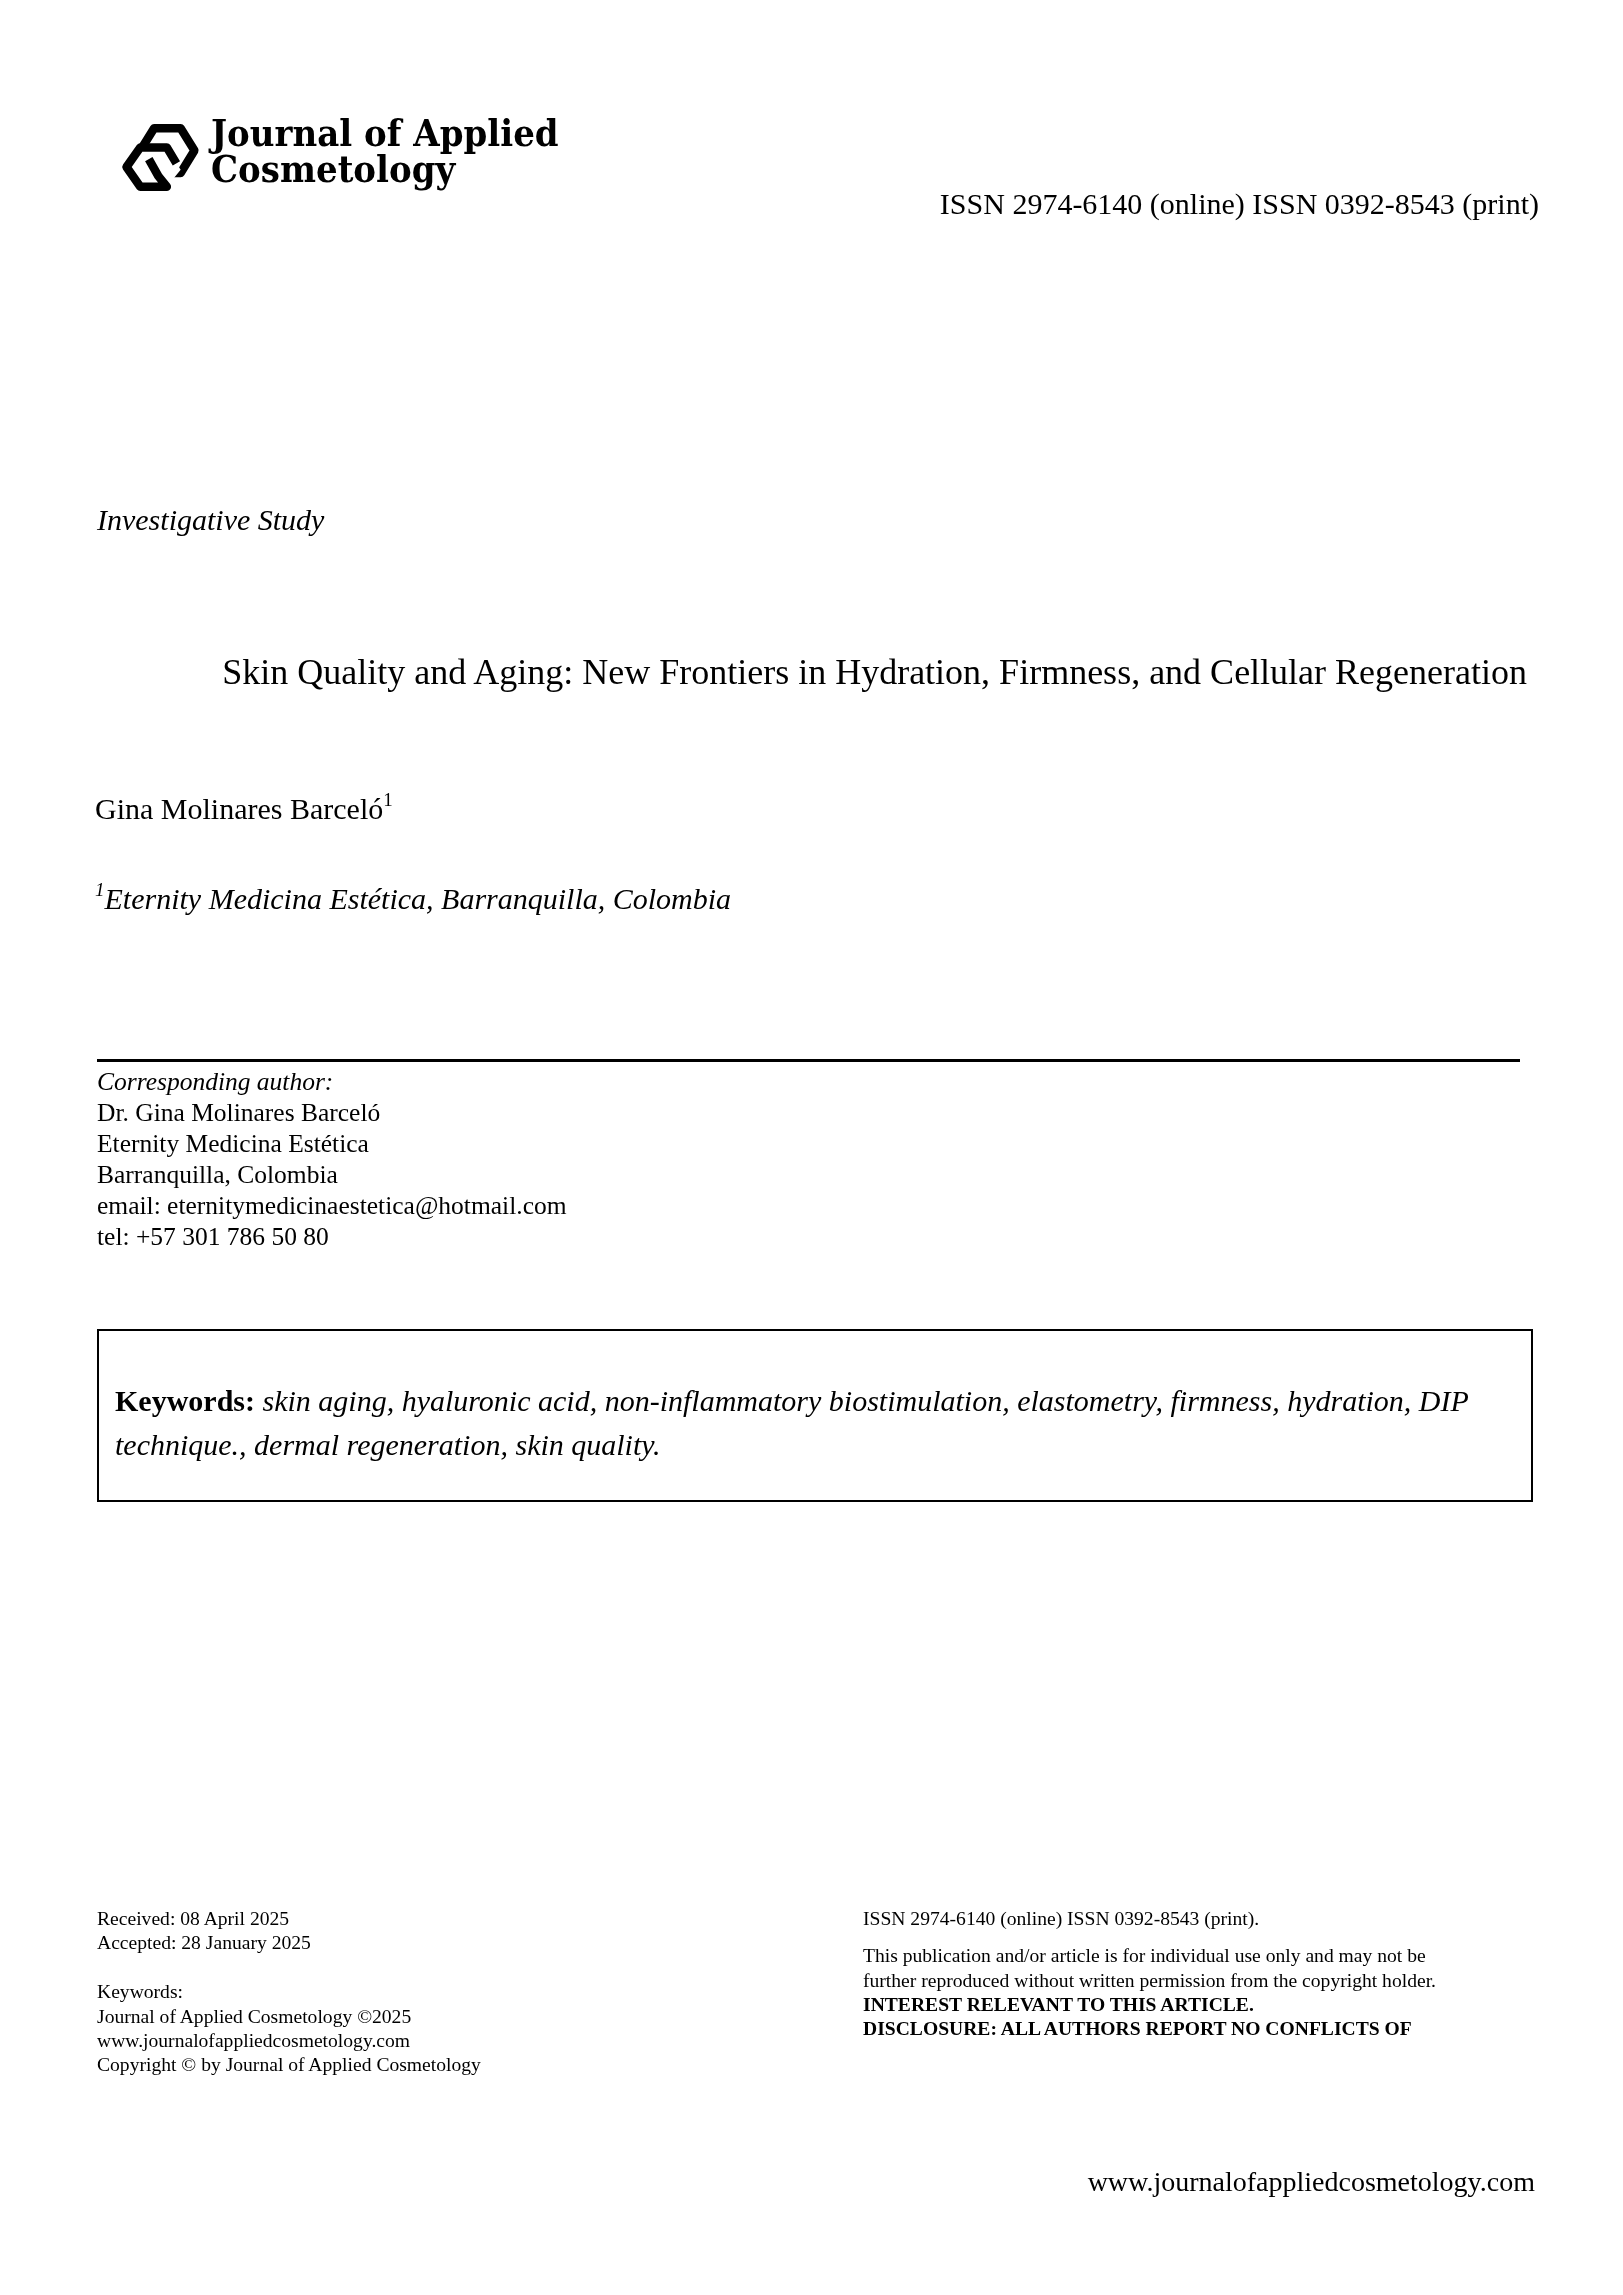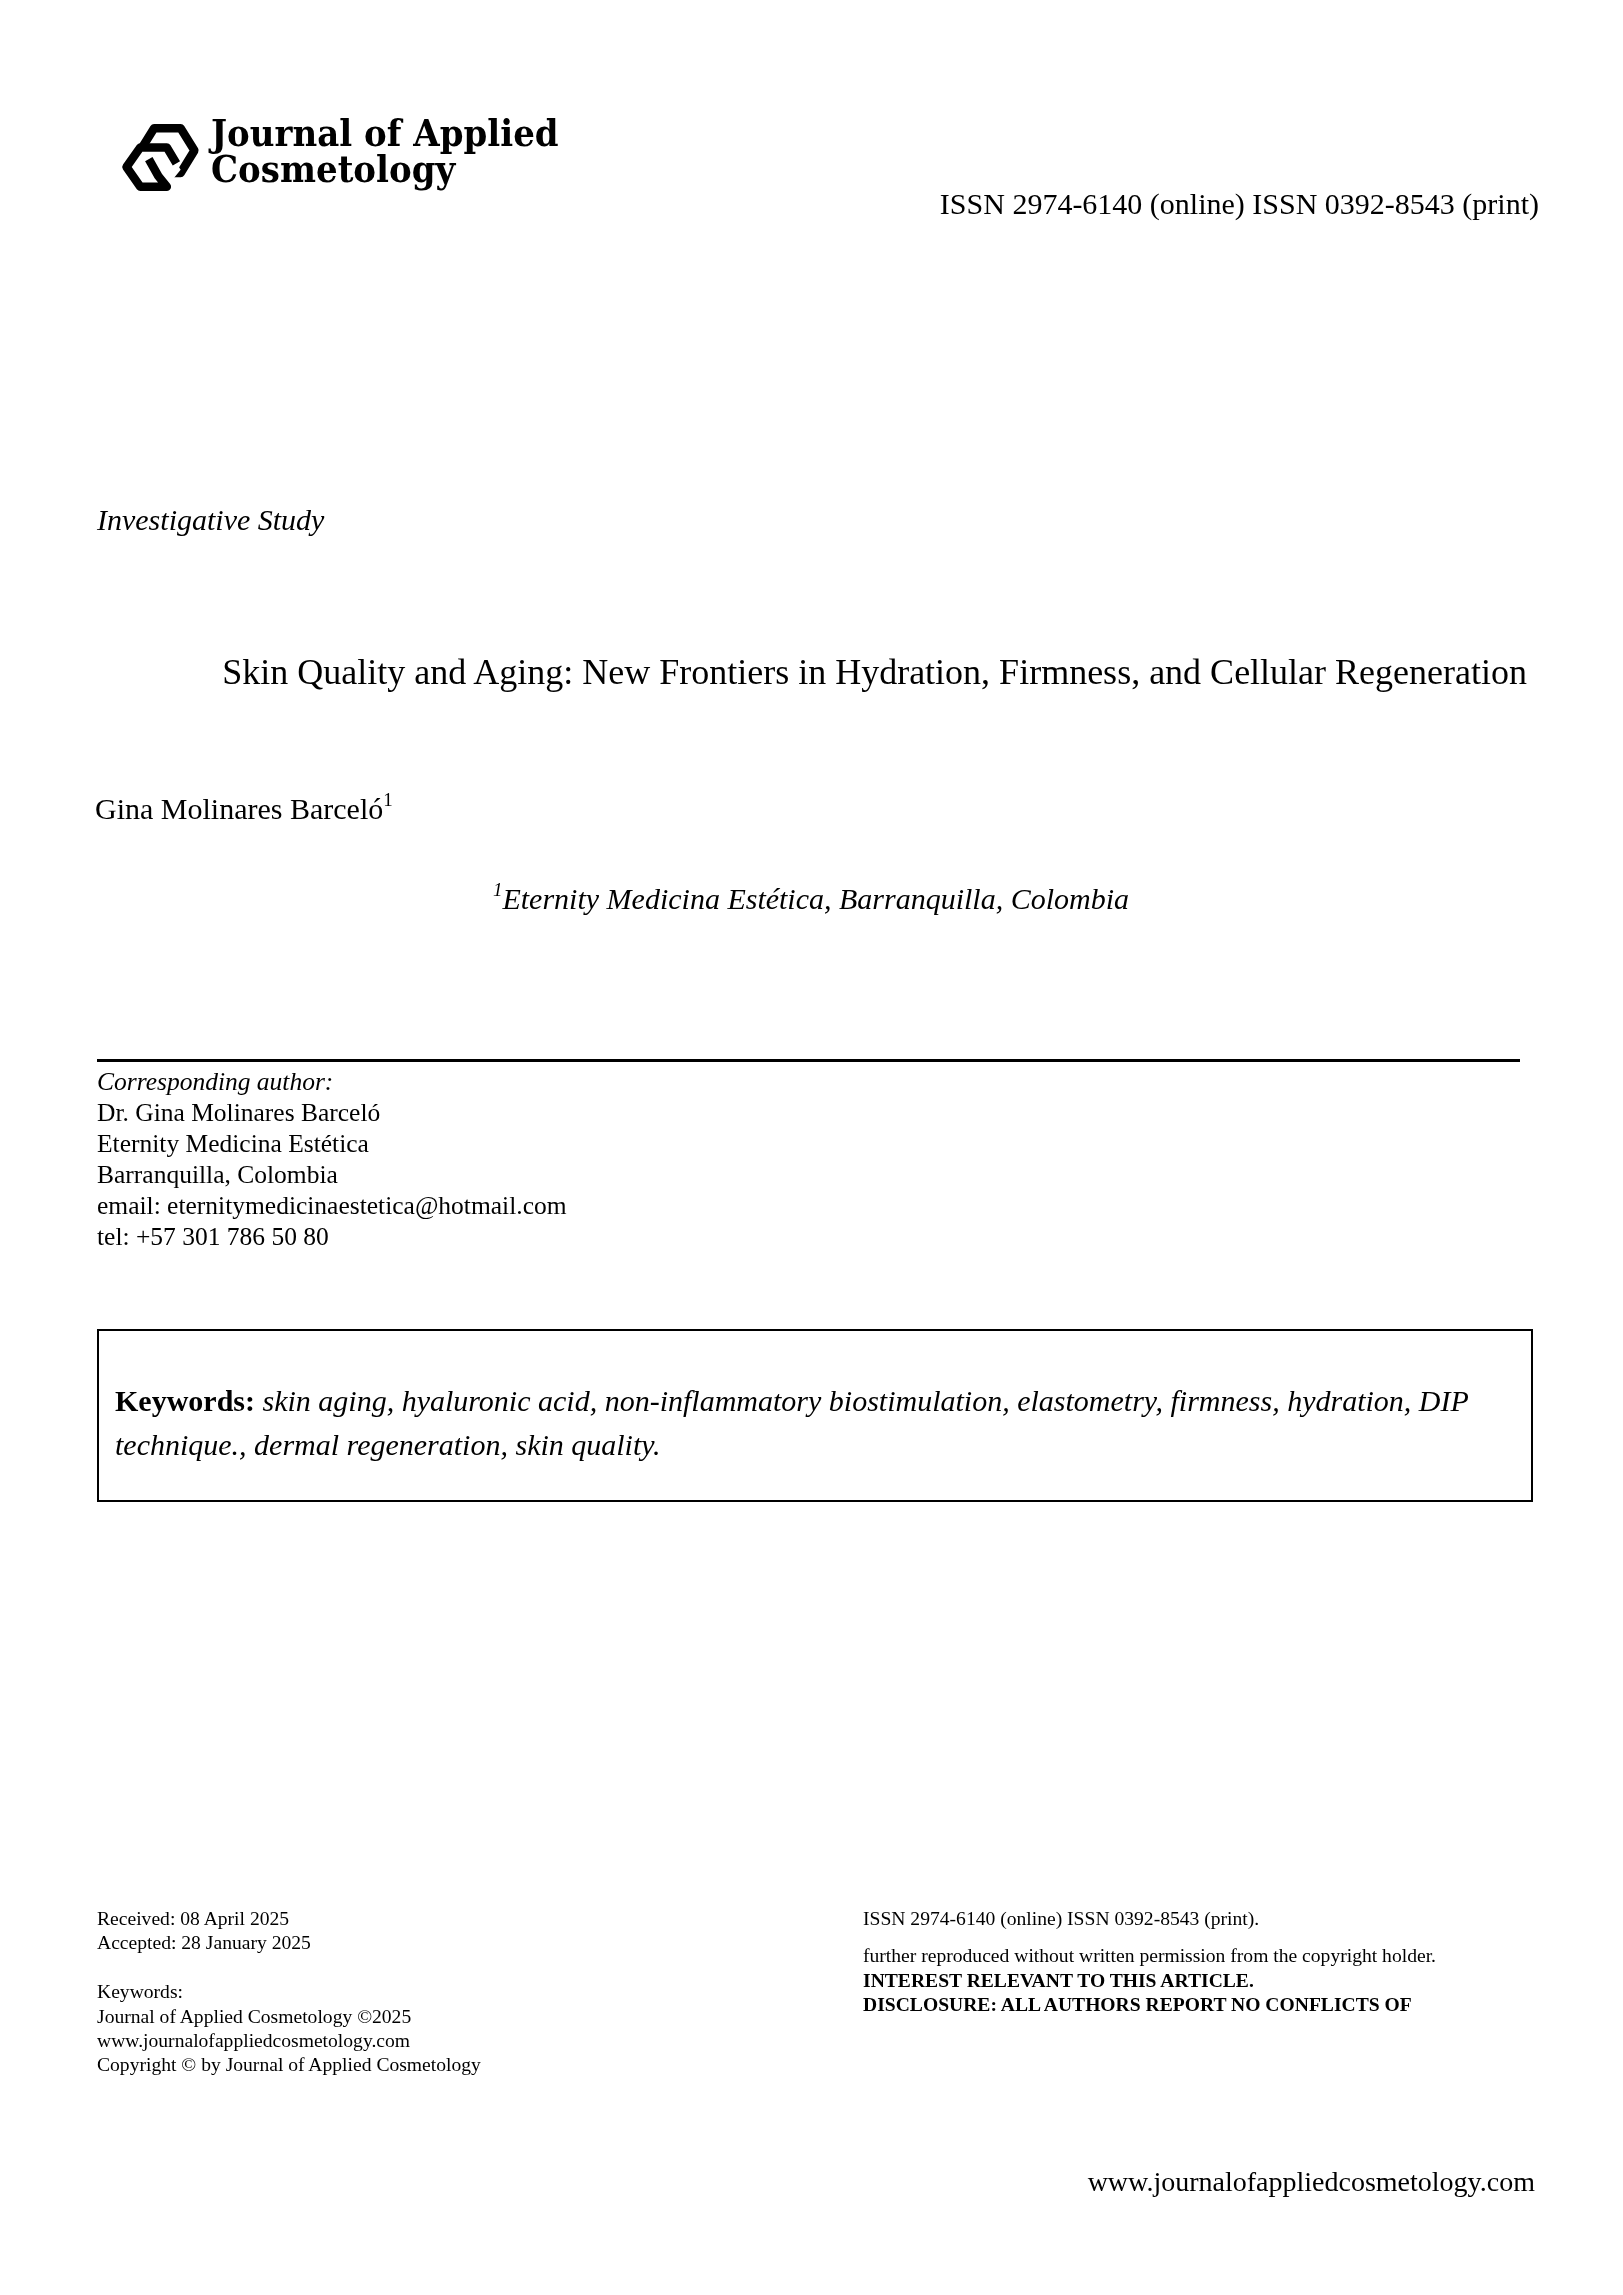--- a/index.html
+++ b/index.html
@@ -5,21 +5,21 @@
   html, body { margin: 0; padding: 0; background: #ffffff; }
   body { width: 1623px; height: 2295px; position: relative; overflow: hidden; color: #000; font-family: "Liberation Serif", serif; }
   .abs { position: absolute; }
   .logo { left: 121px; top: 123px; width: 80px; height: 69px; }
   .logo-text { left: 211px; top: 115px; font-family: "DejaVu Serif", serif; font-weight: bold; font-size: 37px; line-height: 36px; letter-spacing: 0px; transform: scaleX(0.92); transform-origin: left top; }
   .issn-top { right: 84px; top: 187px; font-size: 30px; }
   .article-type { left: 97px; top: 503px; font-size: 30px; font-style: italic; }
   .title { left: 95px; width: 1432px; top: 648px; text-align: right; font-weight: normal; font-size: 36px; line-height: 49px; }
   .author { left: 95px; width: 1432px; top: 792px; text-align: left; font-size: 30px; }
   .author sup, .affil sup { font-size: 19px; vertical-align: top; position: relative; top: -3.2px; }
-  .affil { left: 95px; width: 1432px; top: 882px; text-align: center; font-size: 30px; font-style: italic; }
+  .affil { left: 95px; width: 1432px; top: 882px; text-align: left; font-size: 30px; font-style: italic; }
   .rule { left: 97px; top: 1059px; width: 1423px; height: 2.7px; background: #000; }
   .corr { left: 97px; top: 1066px; font-size: 25.5px; line-height: 31px; }
   .corr .label { font-style: italic; }
   .kwbox { left: 97px; top: 1329px; width: 1436px; height: 173px; border: 2.7px solid #000; box-sizing: border-box; }
   .kwtext { position: absolute; left: 16px; top: 48px; right: 10.6px; font-size: 30px; line-height: 44px; }
   .kwtext b { font-weight: bold; }
   .kwtext i { font-style: italic; }
   .foot-left { left: 97px; top: 1907px; font-size: 19.6px; line-height: 24.4px; }
   .foot-right { left: 863px; top: 1907px; font-size: 19.6px; line-height: 24.4px; width: 668px; }
   .gap { height: 24.4px; }
@@ -77,19 +77,20 @@
   <div class="gap"></div>
   <div>Keywords:</div>
   <div>Journal of Applied Cosmetology ©2025</div>
   <div>www.journalofappliedcosmetology.com</div>
   <div>Copyright © by Journal of Applied Cosmetology</div>
 </div>
 
 <div class="abs foot-right">
   <div>ISSN 2974-6140 (online) ISSN 0392-8543 (print).</div>
   <div class="smallgap"></div>
+  <div>This publication and/or article is for individual use only and may not be</div>
   <div>further reproduced without written permission from the copyright holder.</div>
   <div class="bold">INTEREST RELEVANT TO THIS ARTICLE.</div>
   <div class="bold">DISCLOSURE: ALL AUTHORS REPORT NO CONFLICTS OF</div>
 </div>
 
 <div class="abs url-bottom">www.journalofappliedcosmetology.com</div>
 
 
 </body></html>

